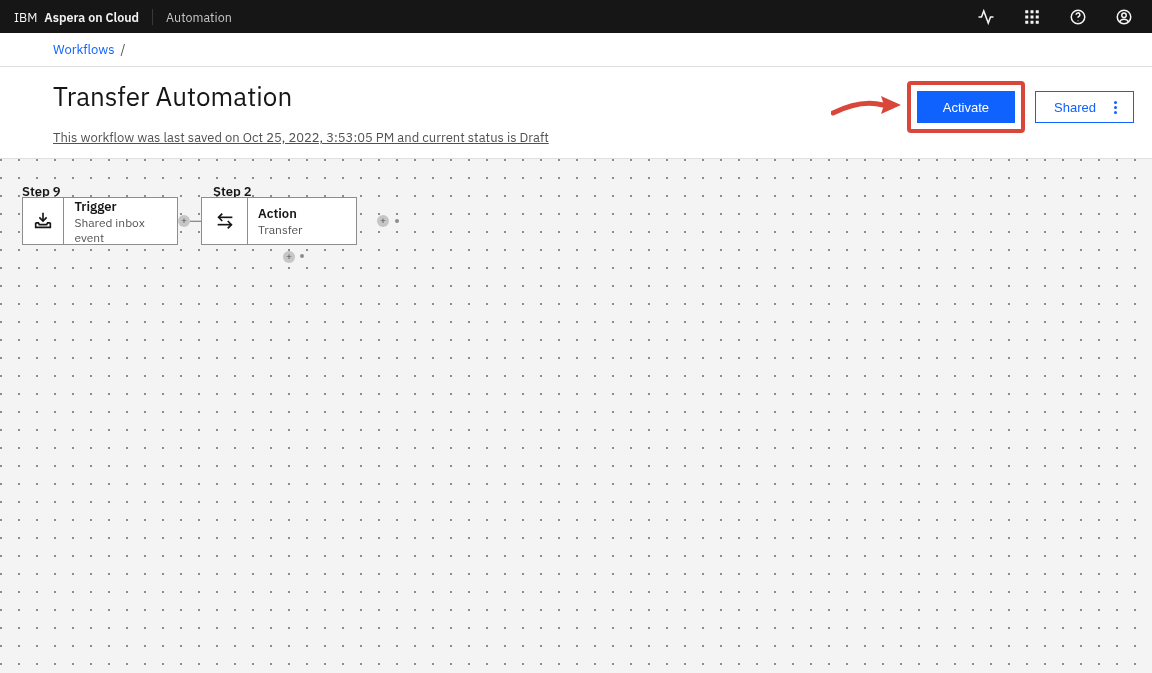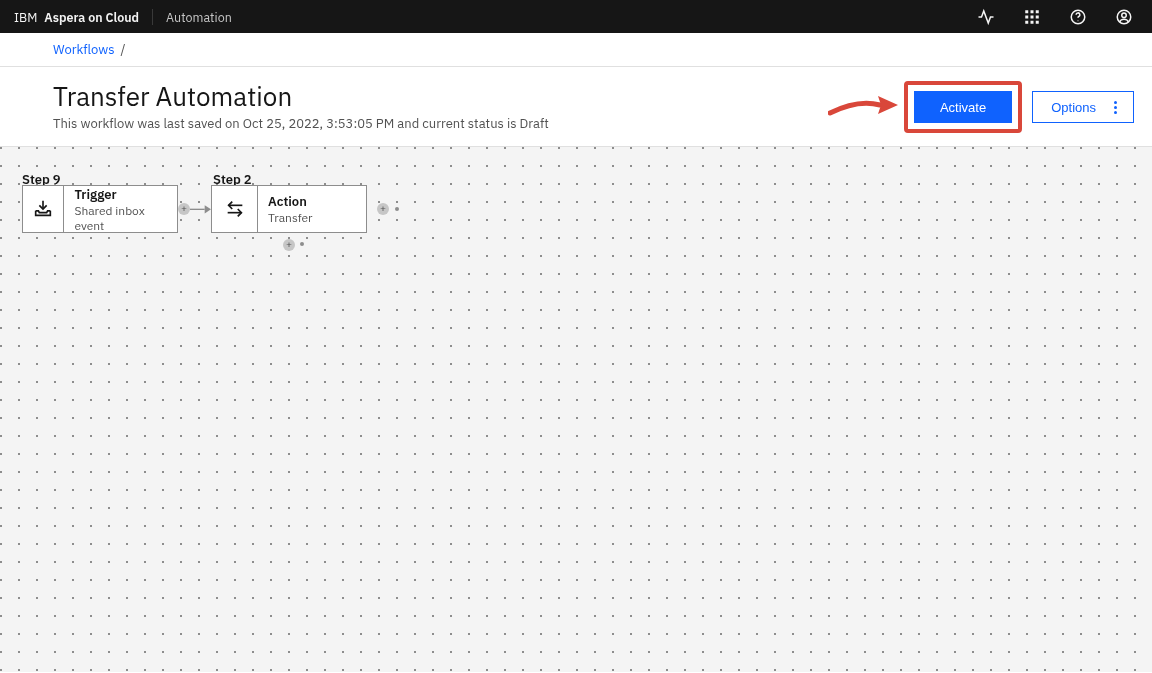--- a/index.html
+++ b/index.html
@@ -45,21 +45,21 @@
   .slash { margin-left: 6px; color: #525252; }
 
   
   .title-row {
     padding: 12px 18px 12px 53px;
     display: flex; align-items: flex-start;
     border-bottom: 1px solid #e0e0e0;
     min-height: 80px;
   }
   .title-col h1 { font-size: 26px; font-weight: 400; letter-spacing: 0; }
-  .title-col .sub { font-size: 13px; color: #525252; margin-top: 2px; }
+  .title-col .sub { font-size: 13px; color: #525252; margin-top: 16px; text-decoration: underline; }
 
   .title-actions { margin-left: auto; display:flex; align-items:center; gap:10px; padding-top:2px; position:relative; }
 
   .highlight-box {
     border: 4px solid #d9473a;
     border-radius: 4px;
     padding: 6px;
     display:flex; align-items:flex-start;
   }
   .btn-primary {
@@ -206,21 +206,21 @@
   </div>
   <div class="title-actions">
     <svg class="arrow-annot" width="70" height="28" viewBox="0 0 70 28">
       <path d="M2 20 Q 30 6 52 12" stroke="#d9473a" stroke-width="5" fill="none" stroke-linecap="round"></path>
       <path d="M70 12 L50 3 L53 12 L50 21 Z" fill="#d9473a"></path>
     </svg>
     <div class="highlight-box">
       <button class="btn-primary">Activate</button>
     </div>
     <button class="btn-secondary">
-      <span>Options</span>
+      <span>Shared</span>
       <span class="kebab">
           <span></span>
           <span></span>
           <span></span>
         </span>
     </button>
   </div>
 </div>
 
 <div class="canvas">
@@ -245,21 +245,21 @@
   <div class="connector" style="left:178px; top:55px;">
     <div class="plus-dot">+</div>
     <svg viewBox="0 0 20 14">
         <line x1="0" y1="7" x2="14" y2="7" stroke="#8d8d8d" stroke-width="1.3"></line>
         <path d="M14 3 L20 7 L14 11 Z" fill="#8d8d8d"></path>
       </svg>
   </div>
 
   <div class="step-label" style="left:213px; top:24px;">Step 2</div>
 
-  <div class="node" style="left:211px; top:38px;">
+  <div class="node" style="left:201px; top:38px;">
     <div class="node-icon">
       <svg width="22" height="22" viewBox="0 0 24 24" fill="none" stroke="#161616" stroke-width="1.8">
         <path d="M20 8H5"></path>
           <path d="M9 4 5 8l4 4"></path>
         <path d="M4 16h15"></path>
           <path d="M15 12l4 4-4 4"></path>
       </svg>
     </div>
     <div class="node-body">
       <div class="node-title">Action</div>

